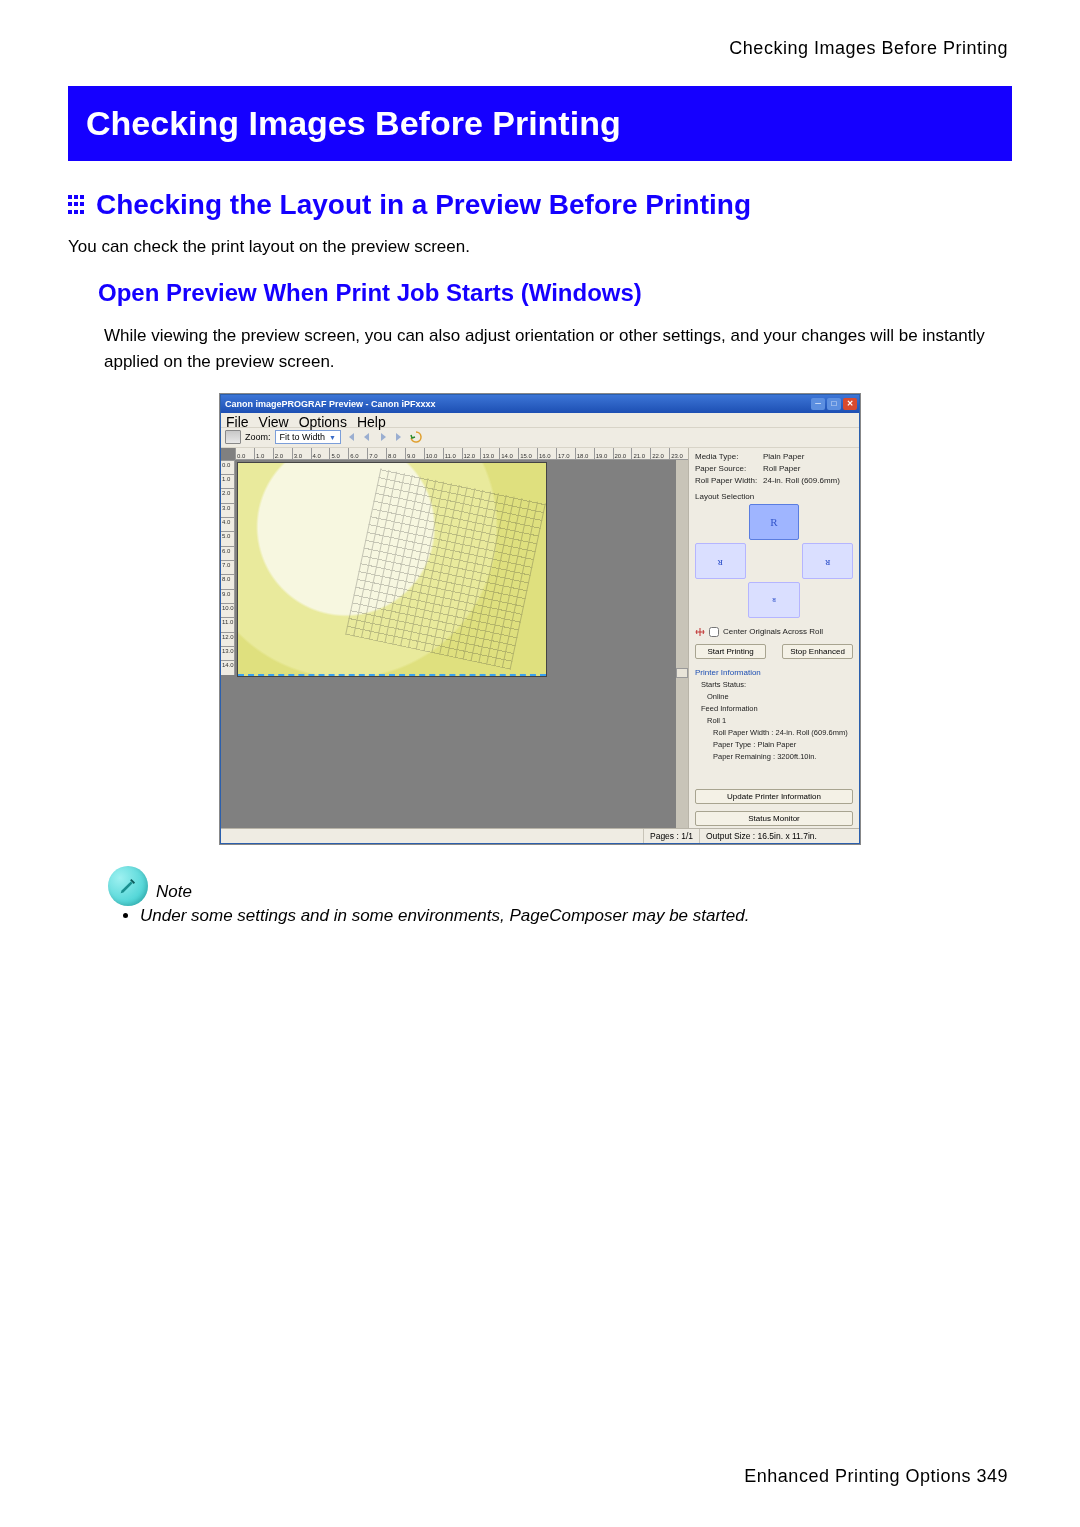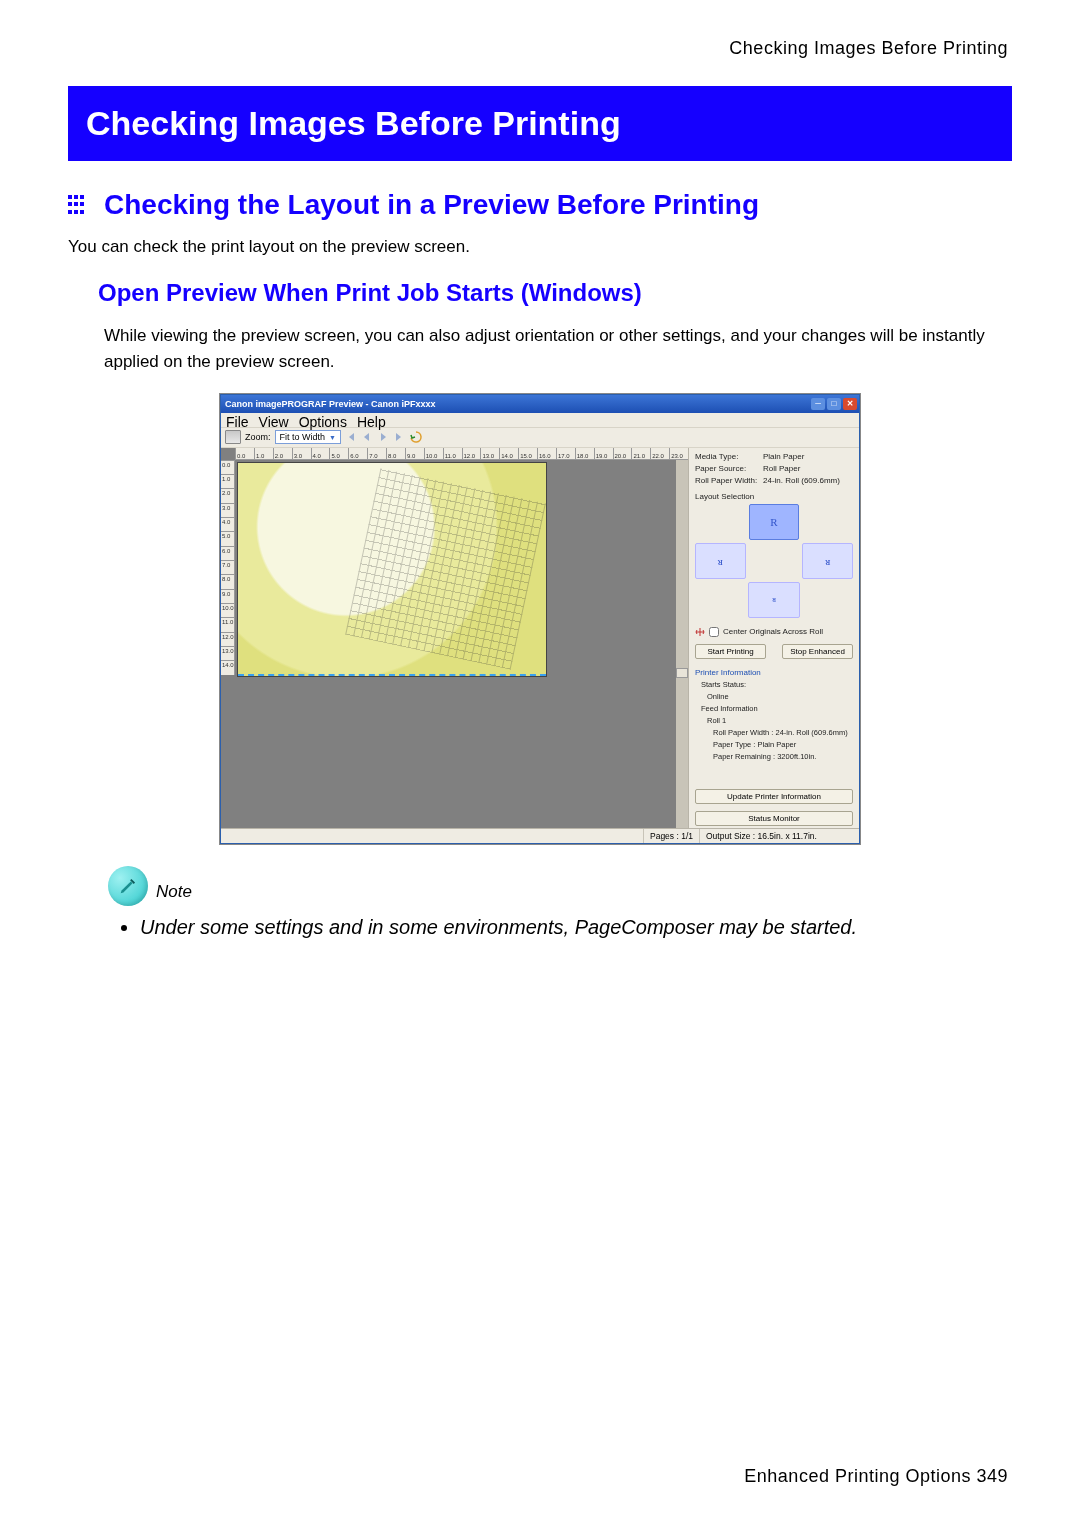--- a/index.html
+++ b/index.html
@@ -33,21 +33,21 @@
     font-weight: bold;
     padding: 18px 18px;
   }
   .section-heading {
     margin-top: 28px;
     color: #1500ff;
     font-size: 28px;
     font-weight: bold;
     display: flex;
     align-items: center;
-    gap: 16px;
+    gap: 8px;
   }
   .grid-icon {
     display: inline-flex;
     flex-wrap: wrap;
     width: 20px;
     height: 20px;
     gap: 2px;
   }
   .grid-icon span {
     width: 4px; height: 4px; background: #1500ff;
@@ -283,21 +283,21 @@
   .note-head { display: flex; align-items: flex-end; gap: 8px; }
   .pen-icon {
     width: 40px; height: 40px;
     border-radius: 50%;
     background: radial-gradient(circle at 30% 30%, #9ef1f1, #29c7c9);
     display: flex; align-items: center; justify-content: center;
     box-shadow: inset -2px -2px 4px rgba(0,0,0,.15);
   }
   .pen-icon svg { width: 22px; height: 22px; }
   .note-label { font-size: 17px; padding-bottom: 4px; }
-  .note-list { margin-top: 10px; padding-left: 18px; font-size: 20px; }
+  .note-list { padding-left: 18px; font-size: 17px; }
   .note-list li { list-style: disc; margin-left: 14px; }
   .footer-right {
     position: absolute;
     bottom: 40px; right: 72px;
     font-size: 18px;
     letter-spacing: 0.5px;
   }
 </style>
 </head>
 <body>

